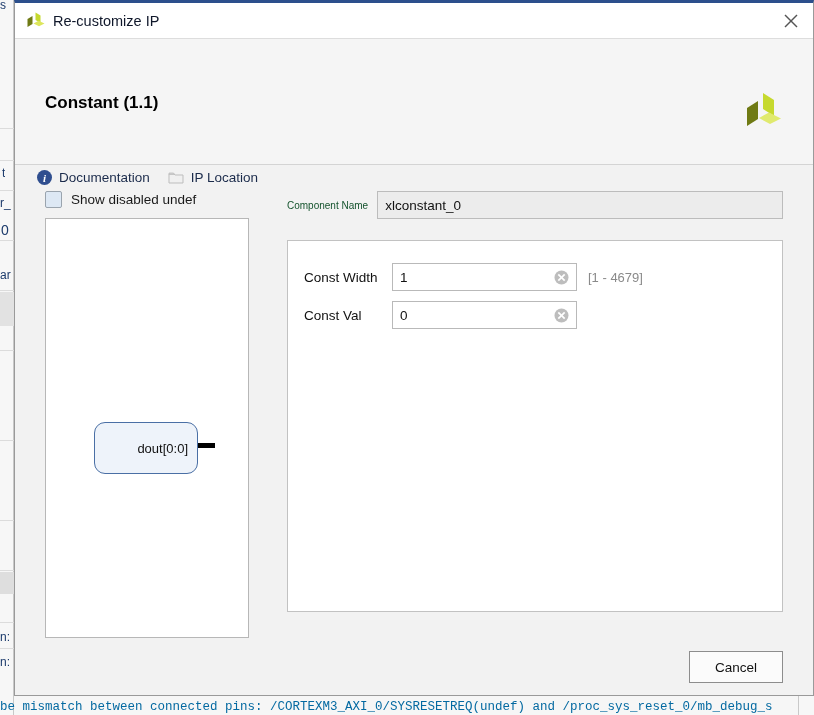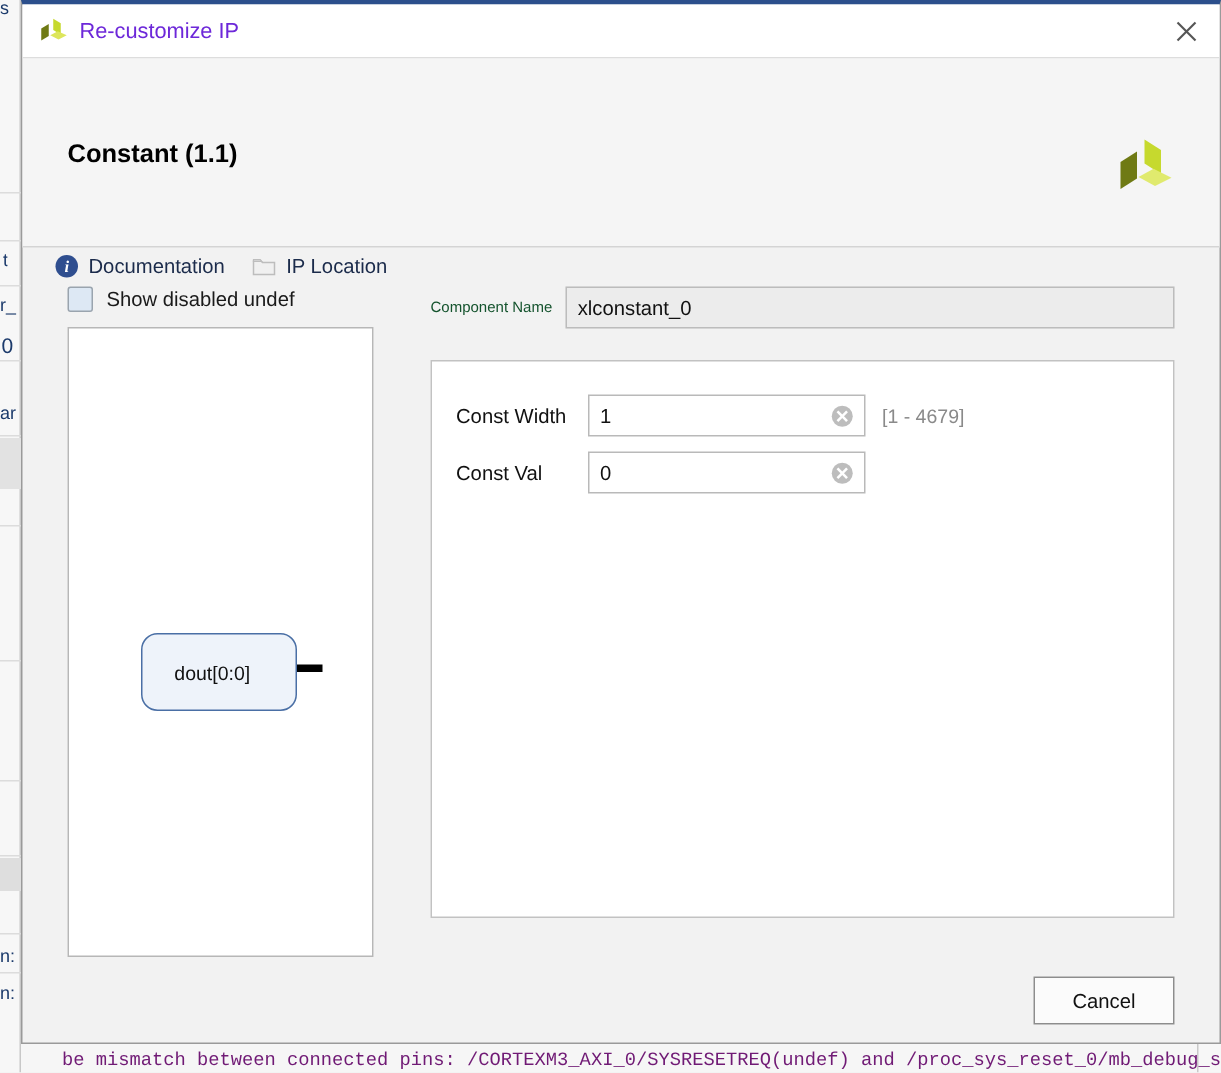--- a/index.html
+++ b/index.html
@@ -28,39 +28,39 @@
   .bg-blueline { position: absolute; right: 0; top: 250px; width: 14px; height: 2px; background: #2b4a8c; }
   .bg-teal { position: absolute; right: 2px; top: 340px; width: 12px; height: 22px; background: #1792ab; }
   .bg-darkline { position: absolute; right: 0; width: 14px; height: 2px; background: #101c33; }
   .bg-graybar { position: absolute; right: 0; width: 14px; background: #a8a8a8; }
   .bg-bluebar { position: absolute; right: 0; width: 14px; background: #3c5ba8; }
   .bg-mtext { position: absolute; right: 0px; top: 228px; font-size: 13px; color: #111; }
   .bg-extext { position: absolute; right: 0px; top: 468px; font-size: 12px; color: #2b4a8c; }
 
   .bg-log { position: absolute; left: 0; top: 700px; width: 814px;
             font-family: "Liberation Mono", monospace; font-size: 12.5px;
-            color: #701a75; white-space: nowrap; letter-spacing: 0px; text-align: right; }
+            color: #0369a1; white-space: nowrap; letter-spacing: 0px; }
 
   .bg-mid-white { position: absolute; left: 14px; top: 676px; width: 800px; height: 20px;
                   background: #ffffff; border-top: 1px solid #c8c8c8; }
 
   
   #dialog {
     position: absolute; left: 14px; top: 0px; width: 800px; height: 696px;
     background: #f2f2f2;
     border: 1px solid #9a9a9a;
     border-top: 3px solid #2c4f8c;
     display: flex; flex-direction: column;
   }
   .titlebar {
     height: 36px; background: #ffffff; border-bottom: 1px solid #dddddd;
     display: flex; align-items: center; padding: 0 0 0 10px; flex: none;
   }
   .title-logo { width: 22px; height: 20px; flex: none; margin-right: 6px; }
-  .title-text { font-size: 14.5px; color: #6d28d9; flex: 1; }
+  .title-text { font-size: 14.5px; color: #0f172a; flex: 1; }
   .close-btn {
     width: 44px; height: 35px; display: flex; align-items: center; justify-content: center;
     cursor: pointer;
   }
   .close-btn svg { display: block; }
 
   .header {
     height: 126px; background: #f5f5f5; border-bottom: 1px solid #d4d4d4;
     position: relative; flex: none; padding: 0 18px;
   }
@@ -80,21 +80,21 @@
   
   .left-panel { width: 204px; flex: none; }
   .chk-row { display: flex; align-items: center; gap: 9px; margin-bottom: 10px; }
   .checkbox { width: 17px; height: 17px; background: #dde8f4; border: 1px solid #9aa4ae;
               border-radius: 2px; cursor: pointer; }
   .chk-label { font-size: 13.5px; color: #1a1a1a; }
   .symbol-box { width: 204px; height: 420px; background: #ffffff; border: 1px solid #b7b7b7;
                 position: relative; }
   .ip-block { position: absolute; left: 48px; top: 203px; width: 104px; height: 52px;
               background: #eef3fa; border: 1px solid #4a6fa5; border-radius: 11px;
-              display: flex; align-items: center; justify-content: center; padding-right: 9px; }
+              display: flex; align-items: center; justify-content: flex-end; padding-right: 9px; }
   .ip-label { font-size: 13px; color: #111; }
   .ip-pin { position: absolute; left: 152px; top: 224px; width: 17px; height: 5px; background: #000; }
 
   
   .right-panel { flex: 1; }
   .compname-row { display: flex; align-items: center; gap: 9px; margin-bottom: 21px; }
   .compname-label { font-size: 10px; color: #14532d; white-space: nowrap; }
   .compname-field {
     flex: 1; height: 28px; background: #ececec; border: 1px solid #bcbcbc;
     display: flex; align-items: center; padding: 0 7px; font-size: 13.5px; color: #111;

